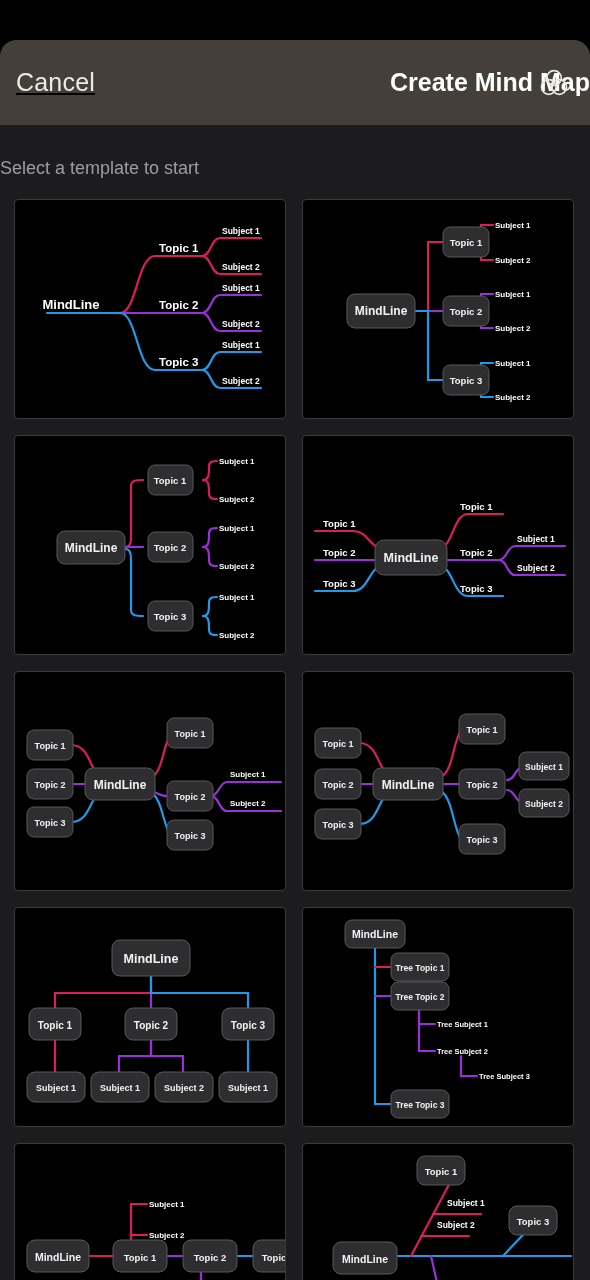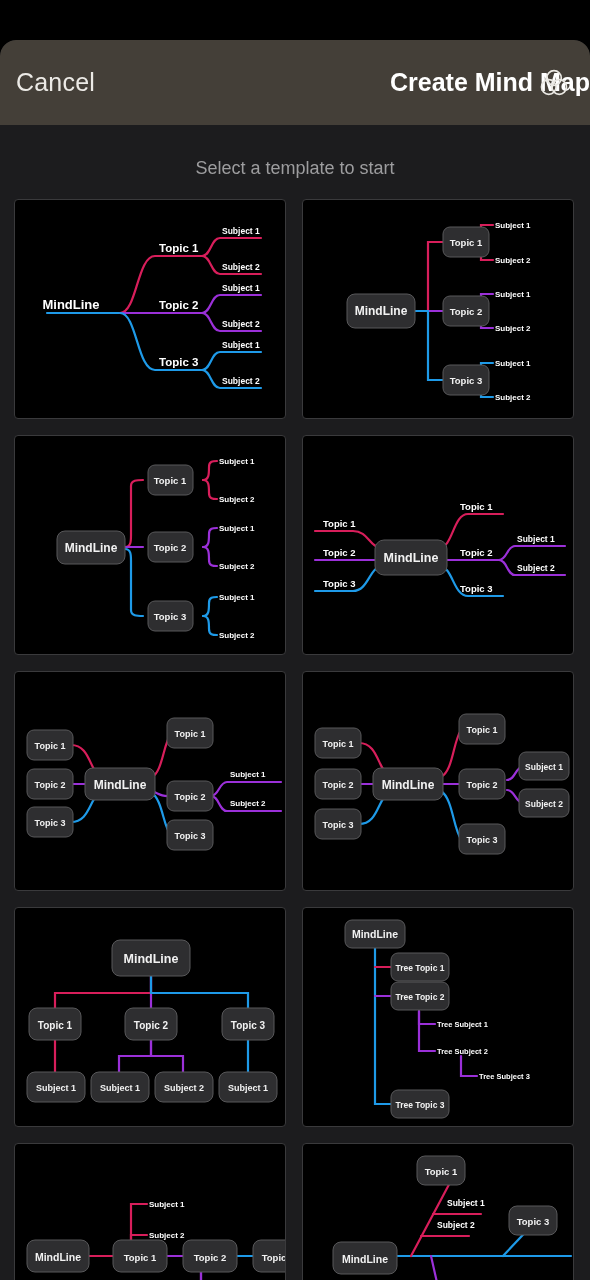--- a/index.html
+++ b/index.html
@@ -21,40 +21,41 @@
   }
 
   
   .navbar {
     position: relative;
     height: 85px;
     background: #443f38;
     border-radius: 16px 16px 0 0;
     display: flex; align-items: center;
     padding: 0 16px;
+    text-decoration: underline;
   }
   .nav-cancel {
     font-size: 25px; color: #eceae6; letter-spacing: .2px;
     cursor: pointer; background: none; border: none;
     font-family: "Liberation Sans", sans-serif;
   }
   .nav-title {
     position: absolute; left: 0; right: 0; text-align: right;
     font-size: 25px; font-weight: bold; color: #ffffff;
     pointer-events: none;
   }
   .nav-action {
     margin-left: auto; position: relative; z-index: 2;
     width: 40px; height: 40px; display: flex;
     align-items: center; justify-content: center; cursor: pointer;
   }
 
   
   .subtitle {
-    text-align: center; color: #9d9d9f;
+    color: #9d9d9f;
     font-size: 18px; padding: 33px 0 20px;
   }
 
   
   .grid {
     display: grid;
     grid-template-columns: 272px 272px;
     gap: 16px;
     padding: 0 14px;
   }

